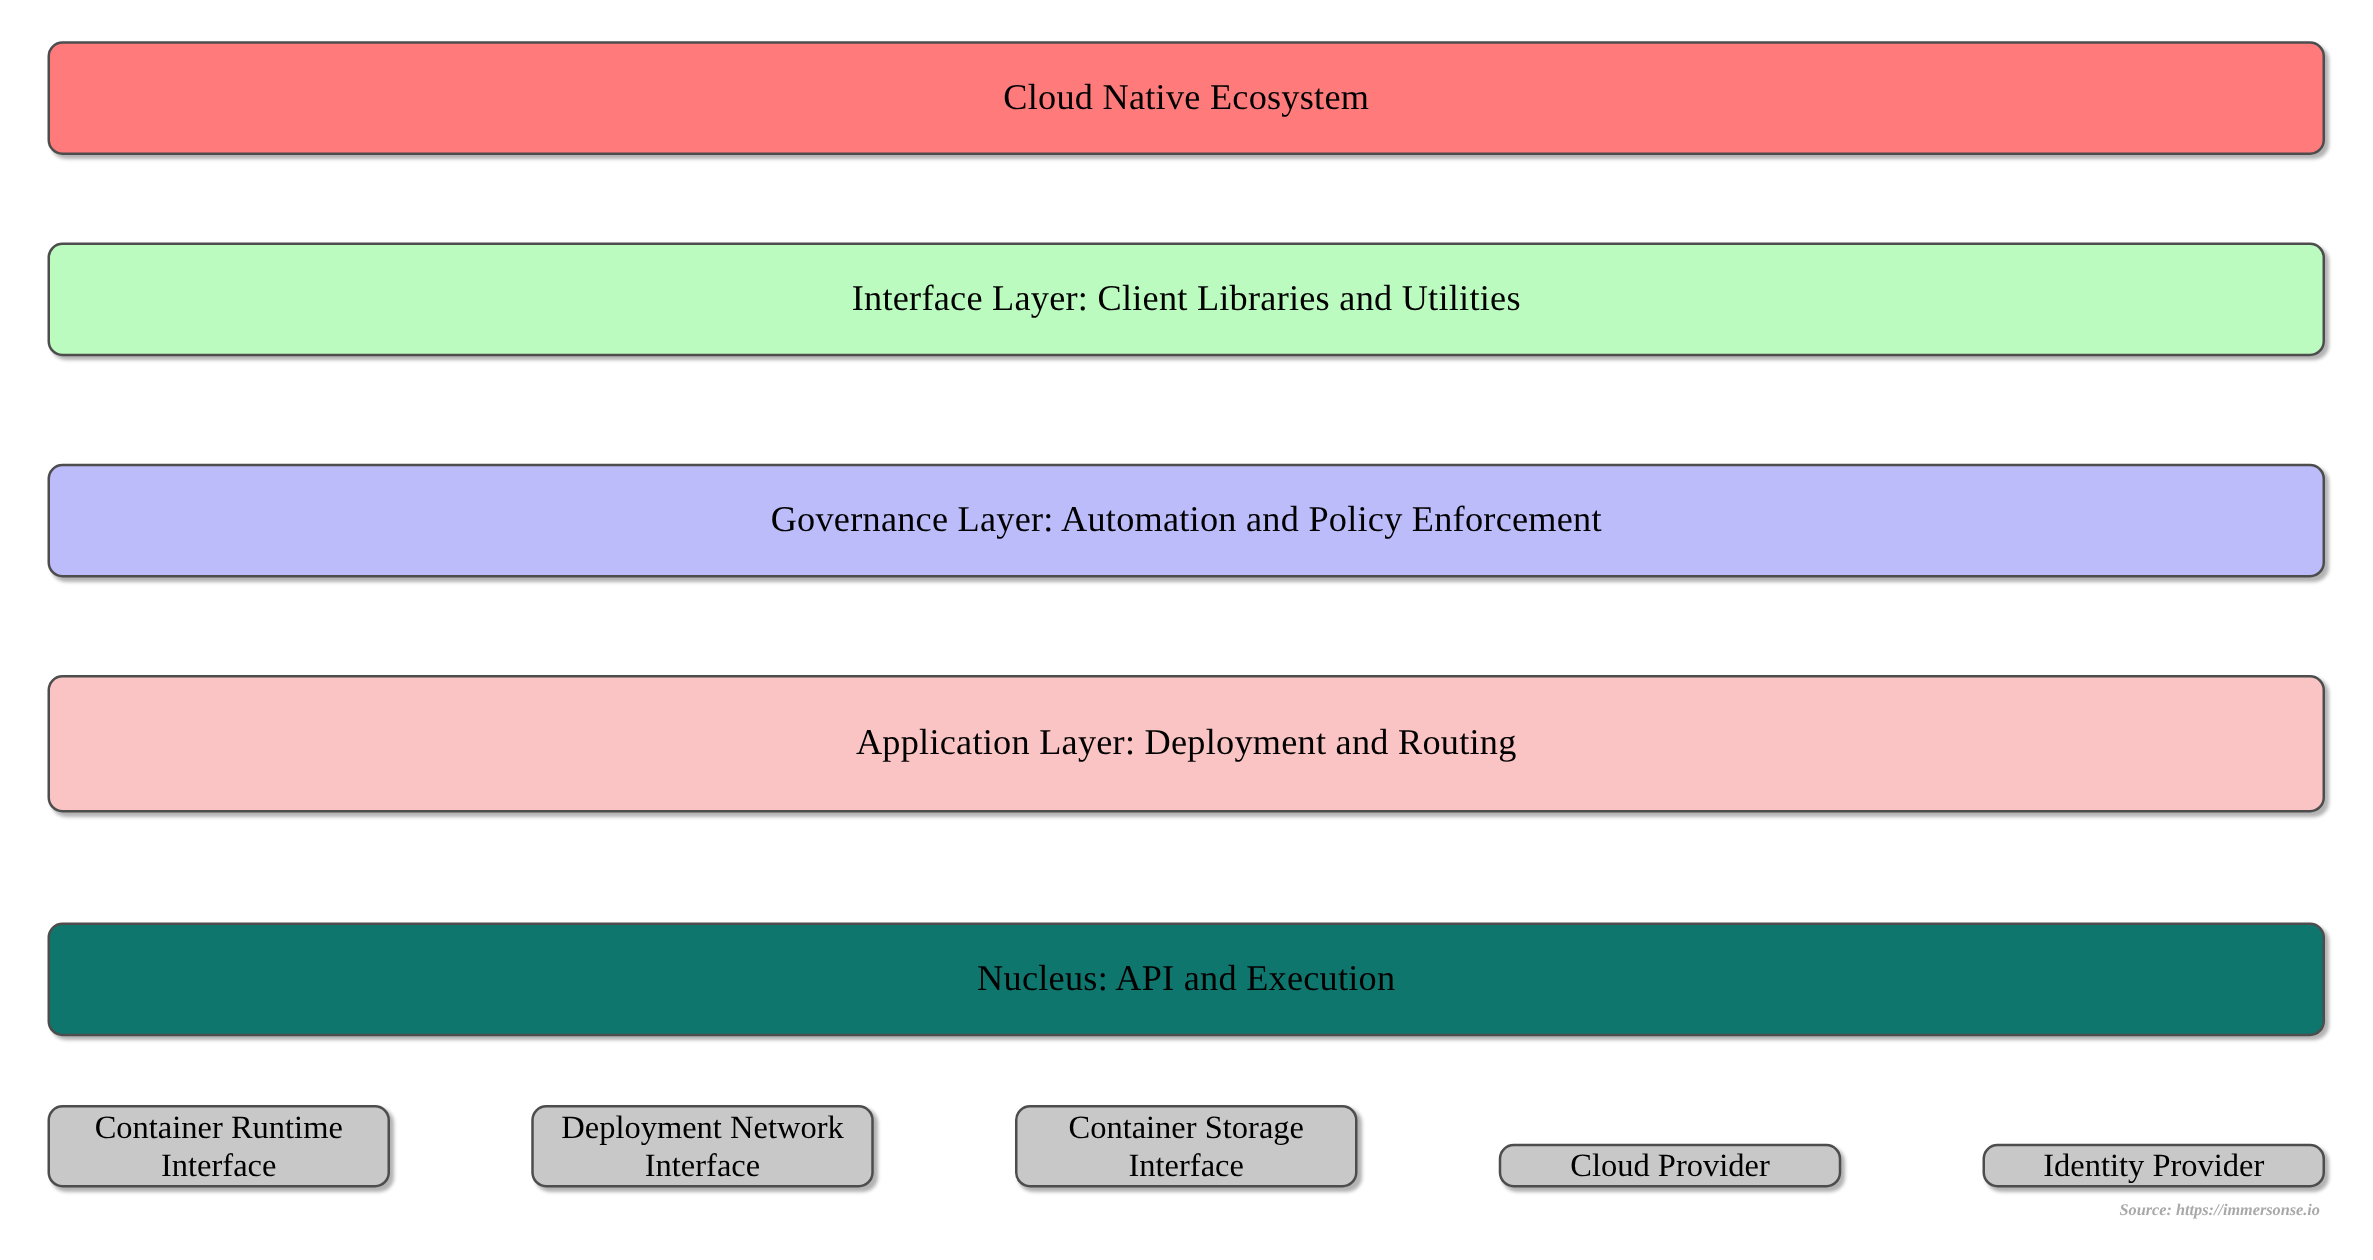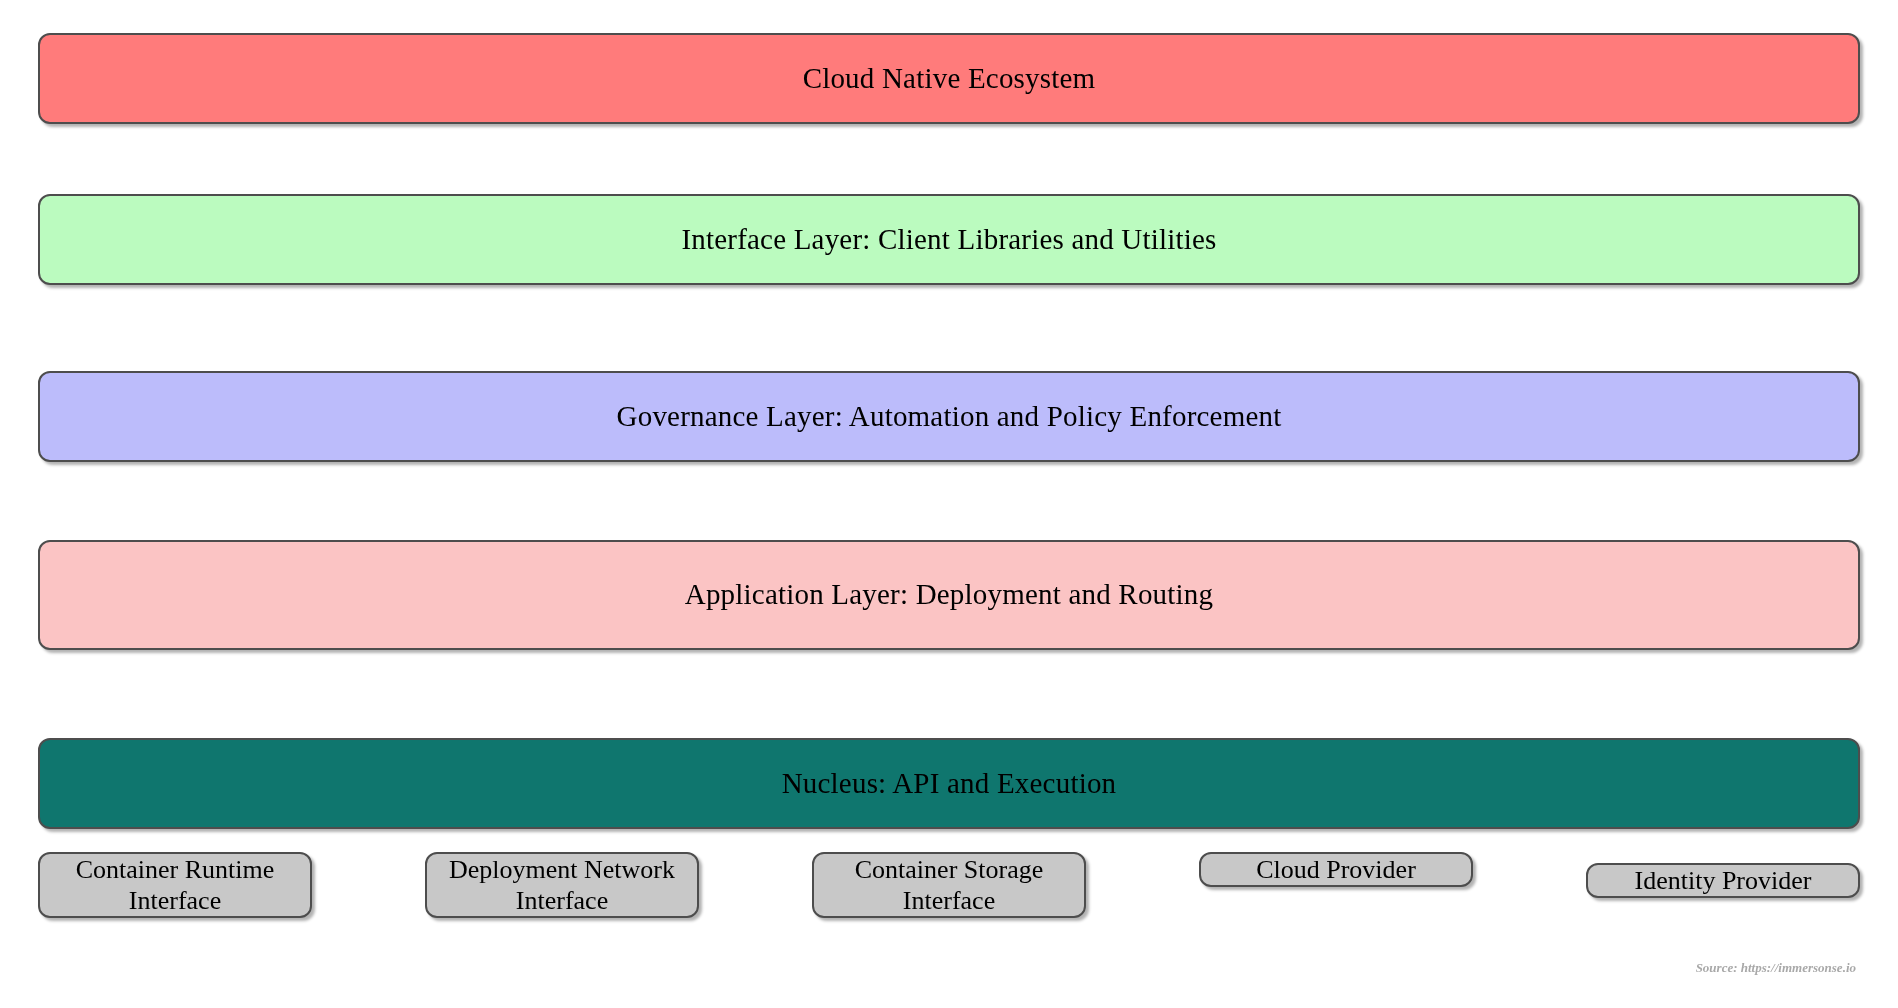--- a/index.html
+++ b/index.html
@@ -47,21 +47,21 @@
 
   .comp-row {
     position: absolute;
     left: 38px;
     top: 852px;
     width: 1822px;
     height: 98px;
     display: flex;
     flex-direction: row;
     justify-content: space-between;
-    align-items: flex-start;
+    align-items: flex-end;
   }
 
   .comp-box {
     width: 274px;
     box-sizing: border-box;
     background: #c8c8c8;
     border: 2px solid #4d4d4d;
     border-radius: 12px;
     box-shadow: 3px 3px 3px rgba(0,0,0,0.30);
     display: flex;

